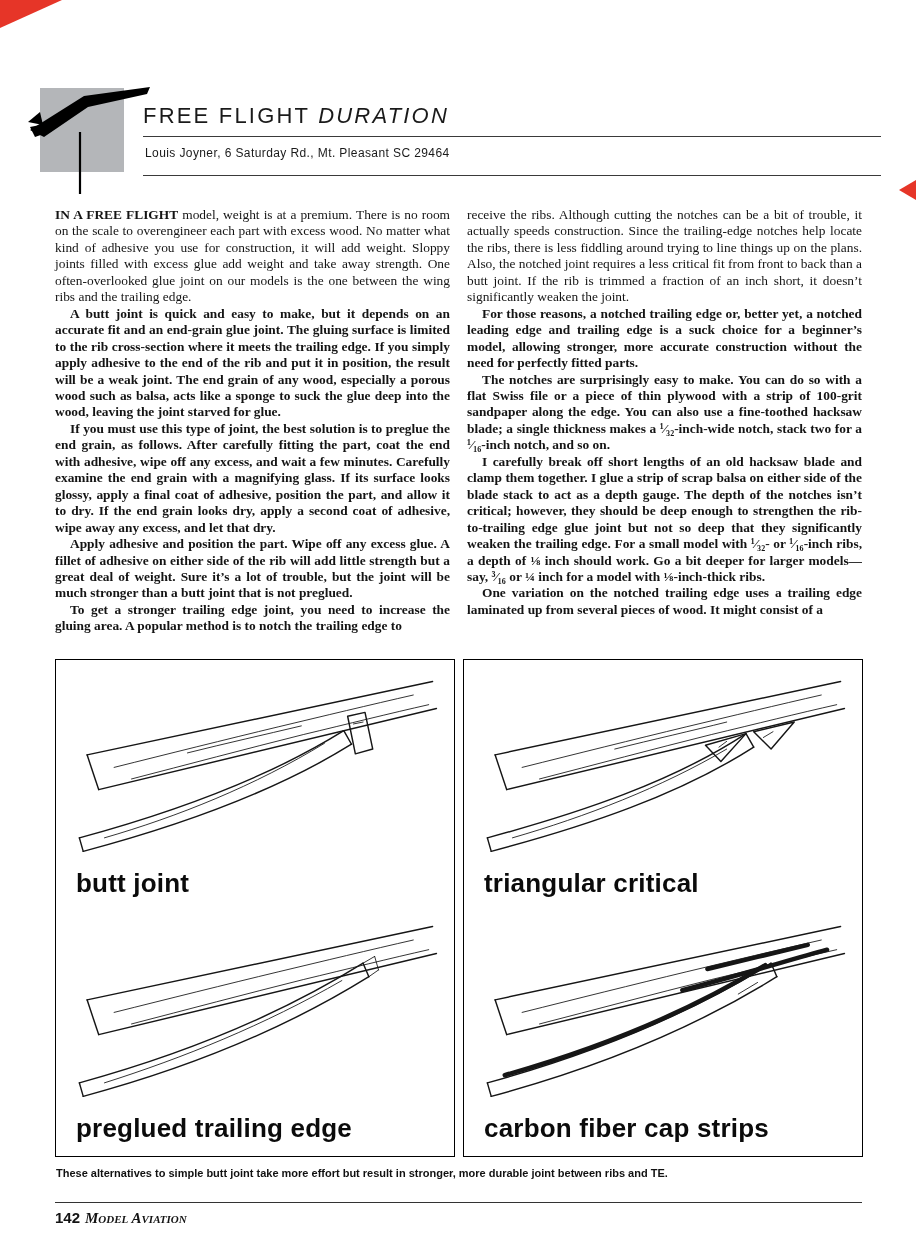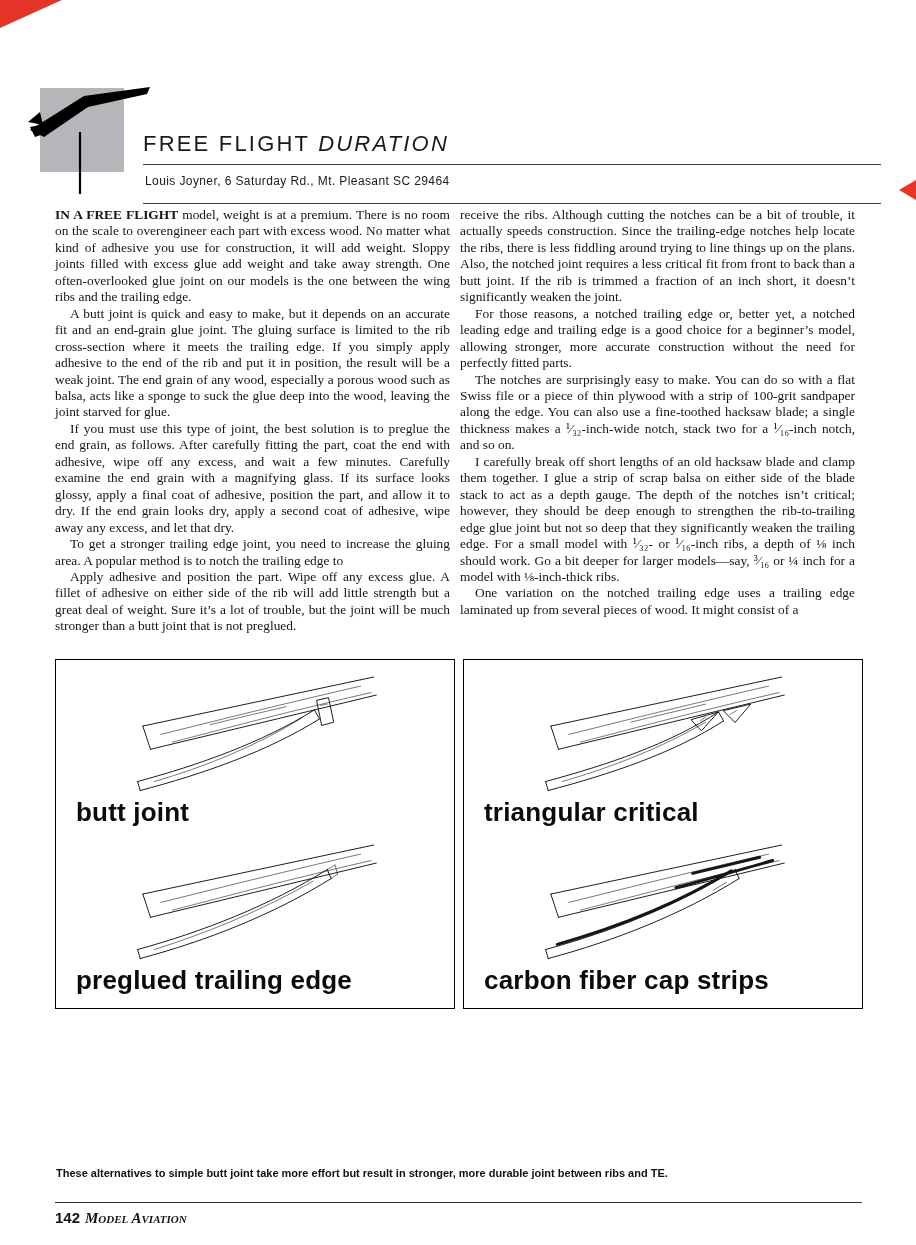--- a/index.html
+++ b/index.html
@@ -11,35 +11,35 @@
   
   .corner-flag { position:absolute; top:0; left:0; width:0; height:0;
     border-top:28px solid var(--accent,#e63528); border-right:62px solid transparent; }
   .edge-flag { position:absolute; right:0; top:180px; width:0; height:0;
     border-right:17px solid var(--accent,#e63528);
     border-top:10px solid transparent; border-bottom:10px solid transparent; }
   
   .logo { position:absolute; left:28px; top:80px; width:132px; height:118px; }
   .logo svg { width:100%; height:100%; }
   
-  .masthead { position:absolute; left:143px; top:103px; width:738px;margin-top:28px; }
+  .masthead { position:absolute; left:143px; top:103px; width:738px; }
   .title { font-family:"Liberation Sans","DejaVu Sans",sans-serif; font-weight:400;
     font-size:22px; letter-spacing:2.2px; color:#1a1a1a; }
   .title em { font-style:italic; }
   .rule { border-top:1px solid #3a3a3a; margin-top:7px; height:0; }
   .byline { font-family:"Liberation Sans","DejaVu Sans",sans-serif; font-size:12px;
     letter-spacing:0.4px; padding:9px 0 8px 2px; color:#1a1a1a; }
   
-  .cols { position:absolute; left:55px; top:207px; width:808px; display:flex; gap:10px; }
+  .cols { position:absolute; left:55px; top:207px; width:808px; display:flex; gap:17px; }
   .col { width:395px; }
   .col p { font-size:13.4px; line-height:16.45px; text-align:justify; }
-  .col p.ind { text-indent:15px; }
+  .col p.ind { text-indent:15px;font-weight:bold; }
   .leadin { font-weight:bold; }
   
-  .figure { position:absolute; left:55px; top:659px; width:808px; height:350px;
+  .figure { position:absolute; left:55px; top:659px; width:808px; height:498px;
     display:flex; gap:8px;border-radius:24px; }
   .figbox { flex:1; border:1px solid #000; background:#fff; padding:8px 8px 4px 8px;
     display:flex; flex-direction:column; justify-content:space-between; }
   .sk { width:100%; height:193px; display:block; }
   .sk path, .sk line { stroke:#161616; fill:none; stroke-width:1.5;
     stroke-linecap:round; stroke-linejoin:round; }
   .sk .g { stroke-width:0.9; }
   .sk .h { stroke-width:4.6; }
   .figlabel { font-family:"Liberation Sans","DejaVu Sans",sans-serif; font-weight:bold;
     font-size:26px; letter-spacing:0.2px; padding:0 0 8px 12px; color:#0b0b0b; }
@@ -76,26 +76,26 @@
     <div class="rule"></div>
     <div class="byline">Louis Joyner, 6 Saturday Rd., Mt. Pleasant SC 29464</div>
     <div class="rule"></div>
   </header>
 
   <main class="cols">
     <div class="col">
       <p><strong class="leadin">IN A FREE FLIGHT</strong> <span>model, weight is at a premium. There is no room on the scale to overengineer each part with excess wood. No matter what kind of adhesive you use for construction, it will add weight. Sloppy joints filled with excess glue add weight and take away strength. One often-overlooked glue joint on our models is the one between the wing ribs and the trailing edge.</span></p>
       <p class="ind">A butt joint is quick and easy to make, but it depends on an accurate fit and an end-grain glue joint. The gluing surface is limited to the rib cross-section where it meets the trailing edge. If you simply apply adhesive to the end of the rib and put it in position, the result will be a weak joint. The end grain of any wood, especially a porous wood such as balsa, acts like a sponge to suck the glue deep into the wood, leaving the joint starved for glue.</p>
       <p class="ind">If you must use this type of joint, the best solution is to preglue the end grain, as follows. After carefully fitting the part, coat the end with adhesive, wipe off any excess, and wait a few minutes. Carefully examine the end grain with a magnifying glass. If its surface looks glossy, apply a final coat of adhesive, position the part, and allow it to dry. If the end grain looks dry, apply a second coat of adhesive, wipe away any excess, and let that dry.</p>
+      <p class="ind">Apply adhesive and position the part. Wipe off any excess glue. A fillet of adhesive on either side of the rib will add little strength but a great deal of weight. Sure it’s a lot of trouble, but the joint will be much stronger than a butt joint that is not preglued.</p>
       <p class="ind">To get a stronger trailing edge joint, you need to increase the gluing area. A popular method is to notch the trailing edge to</p>
-      <p class="ind">Apply adhesive and position the part. Wipe off any excess glue. A fillet of adhesive on either side of the rib will add little strength but a great deal of weight. Sure it’s a lot of trouble, but the joint will be much stronger than a butt joint that is not preglued.</p>
     </div>
     <div class="col">
       <p>receive the ribs. Although cutting the notches can be a bit of trouble, it actually speeds construction. Since the trailing-edge notches help locate the ribs, there is less fiddling around trying to line things up on the plans. Also, the notched joint requires a less critical fit from front to back than a butt joint. If the rib is trimmed a fraction of an inch short, it doesn’t significantly weaken the joint.</p>
-      <p class="ind">For those reasons, a notched trailing edge or, better yet, a notched leading edge and trailing edge is a good choice for a beginner’s model, allowing stronger, more accurate construction without the need for perfectly fitted parts.</p>
+      <p class="ind">For those reasons, a notched trailing edge or, better yet, a notched leading edge and trailing edge is a suck choice for a beginner’s model, allowing stronger, more accurate construction without the need for perfectly fitted parts.</p>
       <p class="ind">The notches are surprisingly easy to make. You can do so with a flat Swiss file or a piece of thin plywood with a strip of 100-grit sandpaper along the edge. You can also use a fine-toothed hacksaw blade; a single thickness makes a ¹⁄₃₂-inch-wide notch, stack two for a ¹⁄₁₆-inch notch, and so on.</p>
       <p class="ind">I carefully break off short lengths of an old hacksaw blade and clamp them together. I glue a strip of scrap balsa on either side of the blade stack to act as a depth gauge. The depth of the notches isn’t critical; however, they should be deep enough to strengthen the rib-to-trailing edge glue joint but not so deep that they significantly weaken the trailing edge. For a small model with ¹⁄₃₂- or ¹⁄₁₆-inch ribs, a depth of ⅛ inch should work. Go a bit deeper for larger models—say, ³⁄₁₆ or ¼ inch for a model with ⅛-inch-thick ribs.</p>
       <p class="ind">One variation on the notched trailing edge uses a trailing edge laminated up from several pieces of wood. It might consist of a</p>
     </div>
   </main>
 
   <section class="figure">
 
     <div class="figbox">
       <svg class="sk" viewBox="0 0 380 200">

